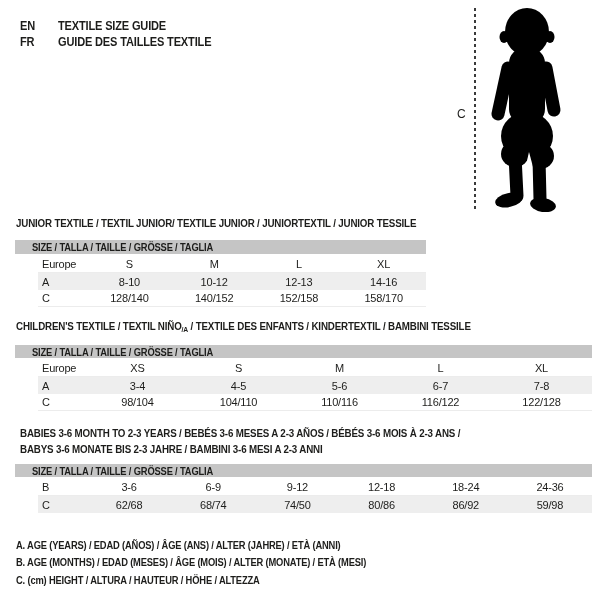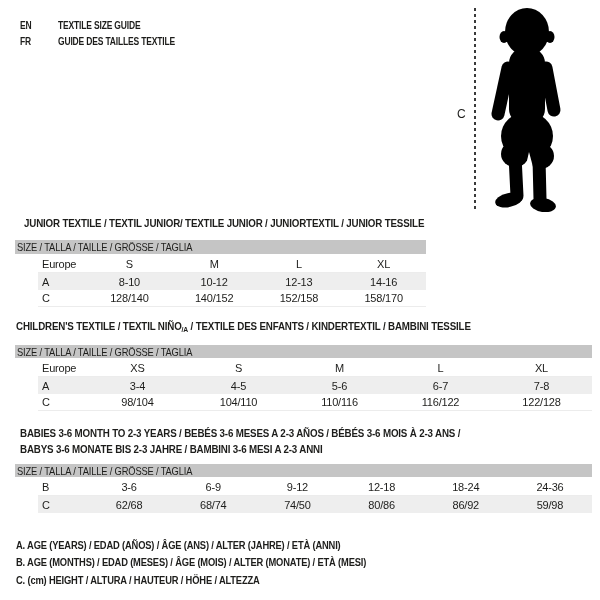--- a/index.html
+++ b/index.html
@@ -4,33 +4,33 @@
 <style>
   html,body{margin:0;padding:0;background:#fff;}
   .page{
     position:relative;width:600px;height:600px;background:#ffffff;overflow:hidden;
     font-family:"Liberation Sans", sans-serif;color:#1d1d1b;letter-spacing:-0.2px;
   }
   .abs{position:absolute;}
   .cond{display:inline-block;transform:scaleX(0.85);transform-origin:0 50%;white-space:nowrap;}
   
   .lang-list{top:17px;left:20px;}
-  .lang-row{display:flex;height:16.5px;align-items:center;font-weight:bold;font-size:10px;text-decoration:underline;}
+  .lang-row{display:flex;height:16.5px;align-items:center;font-weight:bold;font-size:13px;text-decoration:underline;}
   .lang-code{width:38px;}
   
   .measure-line{left:474px;top:8px;width:2px;height:204px;
     background:repeating-linear-gradient(to bottom,#3a3a3a 0 3px,transparent 3px 6px);}
   .measure-label{left:457px;top:107px;font-size:12px;}
   .baby-svg{left:482px;top:6px;}
   
   .sec-title{font-weight:bold;font-size:11.5px;line-height:13px;}
   .sub{font-size:8px;vertical-align:-2px;}
   
-  .size-bar{background:#c5c5c5;font-size:11px;padding-left:2px;box-sizing:border-box;
-    display:flex;align-items:center;}
+  .size-bar{background:#c5c5c5;font-size:11px;padding-left:17px;box-sizing:border-box;
+    display:flex;align-items:center;font-weight:bold;}
   
   .tbl{font-size:11px;}
   .trow{display:flex;height:17px;align-items:center;border-bottom:1px solid #ececec;box-sizing:border-box;margin-left:23px;}
   .trow.shaded{background:#eeeeee;border-bottom:none;}
   .trow .lbl{width:45px;padding-left:4px;flex:none;}
   .trow .c{flex:1;text-align:center;}
   
   .footnotes{left:16px;top:536px;}
   .fn{height:17.5px;font-weight:bold;font-size:11px;display:flex;align-items:center;}
 </style>
@@ -64,21 +64,21 @@
       <ellipse cx="33" cy="148" rx="14" ry="13"></ellipse>
       <ellipse cx="58" cy="150" rx="14" ry="13"></ellipse>
       <polygon points="41,172 47,146 54,172" fill="#ffffff"></polygon>
       <line x1="33" y1="150" x2="35" y2="190" stroke="#000" stroke-width="13" stroke-linecap="round"></line>
       <line x1="57" y1="153" x2="58" y2="193" stroke="#000" stroke-width="13" stroke-linecap="round"></line>
       <ellipse cx="27" cy="194" rx="14" ry="7" transform="rotate(-12 27 194)"></ellipse>
       <ellipse cx="61" cy="199" rx="13" ry="7" transform="rotate(8 61 199)"></ellipse>
     </g>
   </svg>
 
-  <div class="abs sec-title" style="left:24px;top:217px;">
+  <div class="abs sec-title" style="left:16px;top:217px;">
     <span class="cond">JUNIOR TEXTILE / TEXTIL JUNIOR/ TEXTILE JUNIOR / JUNIORTEXTIL / JUNIOR TESSILE</span>
   </div>
   <div class="abs size-bar" style="left:15px;top:240px;width:411px;height:14px;">
     <span class="cond">SIZE / TALLA / TAILLE / GRÖSSE / TAGLIA</span>
   </div>
   <div class="abs tbl" style="left:15px;top:256px;width:411px;">
     <div class="trow">
       <span class="lbl">Europe</span>
       <span class="c">S</span>
       <span class="c">M</span>

